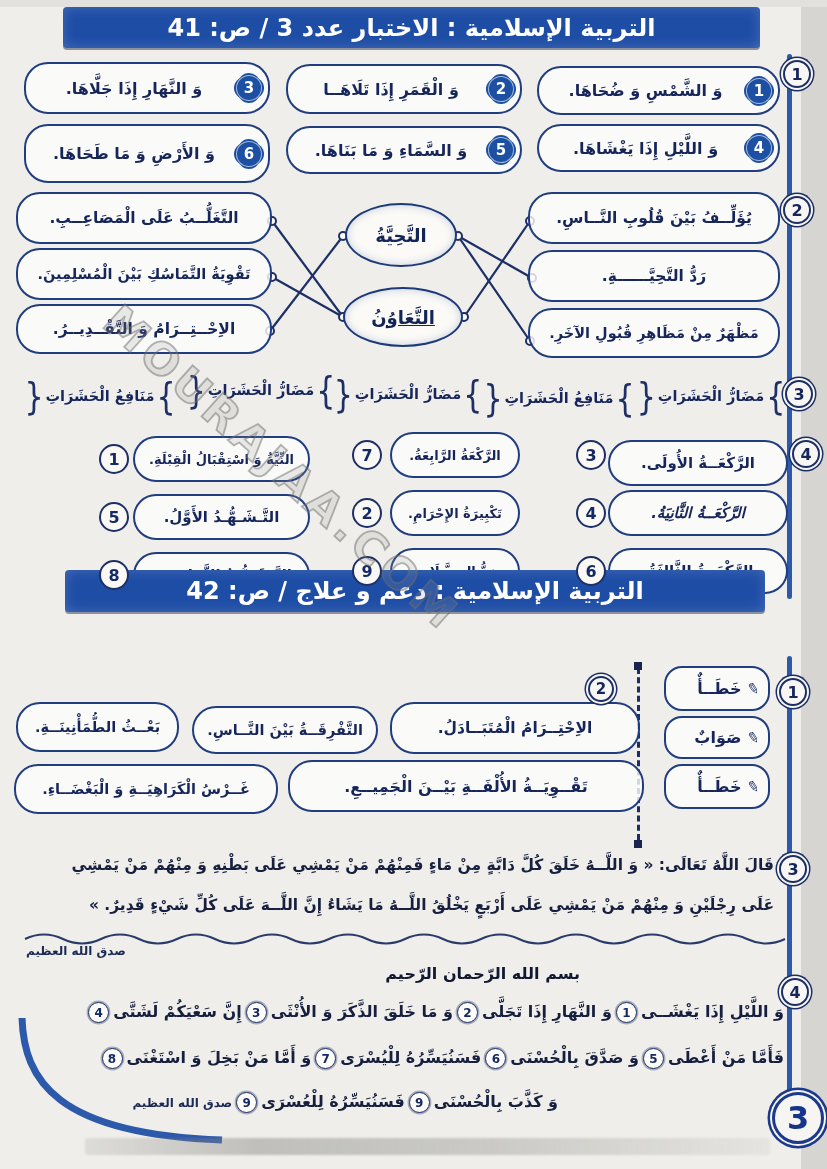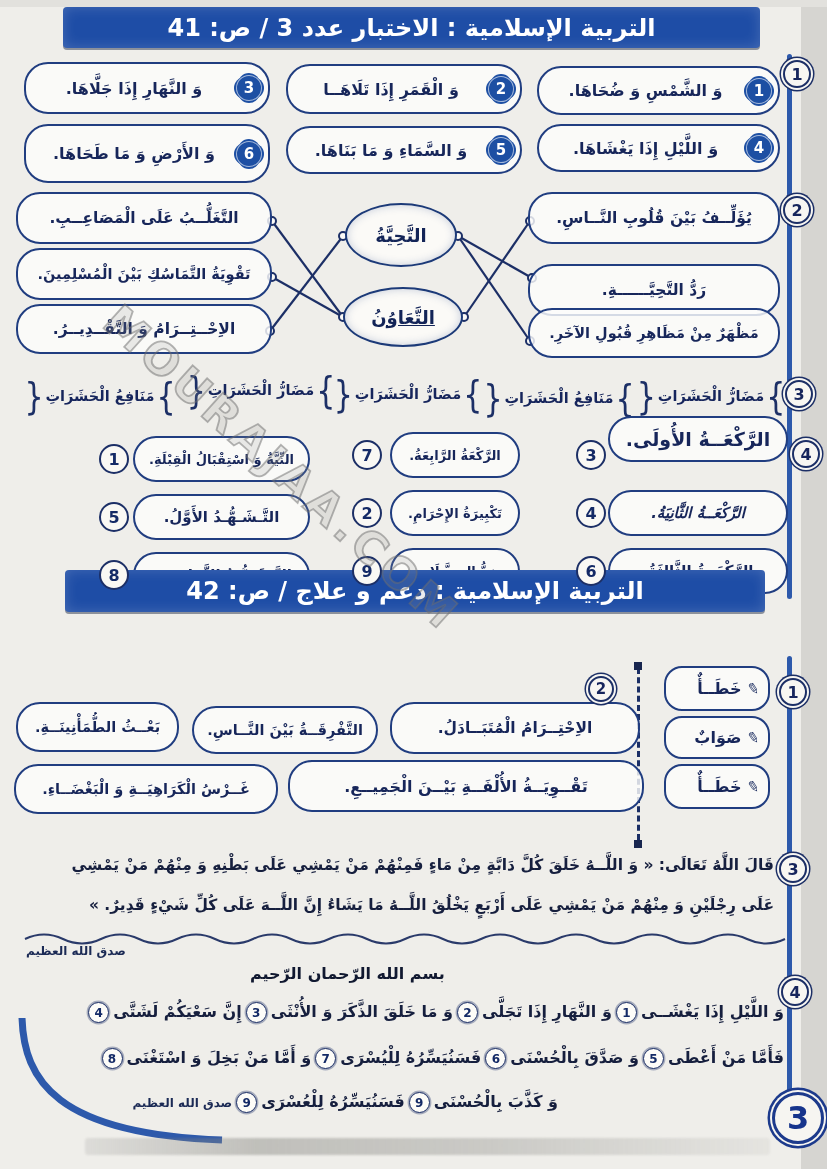--- a/index.html
+++ b/index.html
@@ -140,21 +140,21 @@
       <circle cx="530" cy="221" r="4"></circle>
         <circle cx="270" cy="331" r="4"></circle>
       <circle cx="272" cy="221" r="4"></circle>
         <circle cx="272" cy="277" r="4"></circle>
     </g>
   </svg>
 
   <div class="box" style="left:528px;top:192px;width:252px;height:52px;font-size:15.5px;">
     <span>يُؤَلِّــفُ بَيْنَ قُلُوبِ النَّــاسِ.</span>
     </div>
-  <div class="box" style="left:528px;top:264px;width:252px;height:52px;font-size:15.5px;">
+  <div class="box" style="left:528px;top:250px;width:252px;height:52px;font-size:15.5px;">
     <span>رَدُّ التَّحِيَّــــــةِ.</span>
     </div>
   <div class="box" style="left:528px;top:308px;width:252px;height:50px;font-size:14.5px;">
     <span>مَظْهَرٌ مِنْ مَظَاهِرِ قُبُولِ الآخَرِ.</span>
     </div>
 
   <div class="box" style="left:16px;top:248px;width:256px;height:52px;font-size:14.5px;">
     <span>تَقْوِيَةُ التَّمَاسُكِ بَيْنَ الْمُسْلِمِينَ.</span>
     </div>
   <div class="box" style="left:16px;top:192px;width:256px;height:52px;font-size:15.5px;">
@@ -201,21 +201,21 @@
     <span class="brace">}</span>
   </div>
 
   <div class="exnum" style="left:792px;top:440px;">
       <span>4</span>
     </div>
 
   <div class="numcirc" style="left:576px;top:440px;">
       <span>3</span>
     </div>
-  <div class="box" style="left:608px;top:416px;width:180px;height:46px;font-size:19px;">
+  <div class="box" style="left:608px;top:440px;width:180px;height:46px;font-size:15px;">
     <span>الرَّكْعَــةُ الأُولَى.</span>
     </div>
   <div class="numcirc" style="left:576px;top:498px;">
       <span>4</span>
     </div>
   <div class="box" style="left:608px;top:490px;width:180px;height:46px;font-size:15px;font-style:italic;">
     <span>الرَّكْعَــةُ الثَّانِيَةُ.</span>
     </div>
   <div class="numcirc" style="left:576px;top:556px;">
       <span>6</span>
@@ -319,21 +319,21 @@
   <svg width="770" height="16" style="left:20px;top:930px;" viewBox="0 0 770 16">
     <path d="M5,9 q19,-9 38,0 q19,9 38,0 q19,-9 38,0 q19,9 38,0 q19,-9 38,0 q19,9 38,0 q19,-9 38,0 q19,9 38,0 q19,-9 38,0 q19,9 38,0 q19,-9 38,0 q19,9 38,0 q19,-9 38,0 q19,9 38,0 q19,-9 38,0 q19,9 38,0 q19,-9 38,0 q19,9 38,0 q19,-9 38,0 q19,9 38,0" fill="none" stroke="#2a3a6a" stroke-width="2"></path>
   </svg>
   <div class="seal" style="position:absolute;left:26px;top:944px;">
     <span>صدق الله العظيم</span></div>
 
   <div class="exnum" style="left:781px;top:978px;">
       <span>4</span>
     </div>
 
-  <div class="qtext" style="left:250px;top:964px;width:330px;text-align:left;font-size:16px;color:#101830;">
+  <div class="qtext" style="left:250px;top:964px;width:330px;text-align:right;font-size:16px;color:#101830;">
     <span>بسم الله الرّحمان الرّحيم</span></div>
 
   <div class="qtext" style="left:18px;top:1002px;width:766px;font-size:16px;">
     <span>وَ اللَّيْلِ إِذَا يَغْشَــى</span><span class="ayah">1</span><span>وَ النَّهَارِ إِذَا تَجَلَّى</span><span class="ayah">2</span><span>وَ مَا خَلَقَ الذَّكَرَ وَ الأُنْثَى</span><span class="ayah">3</span><span>إِنَّ سَعْيَكُمْ لَشَتَّى</span><span class="ayah">4</span>
   </div>
   <div class="qtext" style="left:90px;top:1048px;width:694px;font-size:16px;">
     <span>فَأَمَّا مَنْ أَعْطَى</span><span class="ayah">5</span><span>وَ صَدَّقَ بِالْحُسْنَى</span><span class="ayah">6</span><span>فَسَنُيَسِّرُهُ لِلْيُسْرَى</span><span class="ayah">7</span><span>وَ أَمَّا مَنْ بَخِلَ وَ اسْتَغْنَى</span><span class="ayah">8</span>
   </div>
   <div class="qtext" style="left:118px;top:1092px;width:440px;font-size:16px;">
     <span>وَ كَذَّبَ بِالْحُسْنَى</span><span class="ayah">9</span><span>فَسَنُيَسِّرُهُ لِلْعُسْرَى</span><span class="ayah">9</span><span class="seal">صدق الله العظيم</span>

